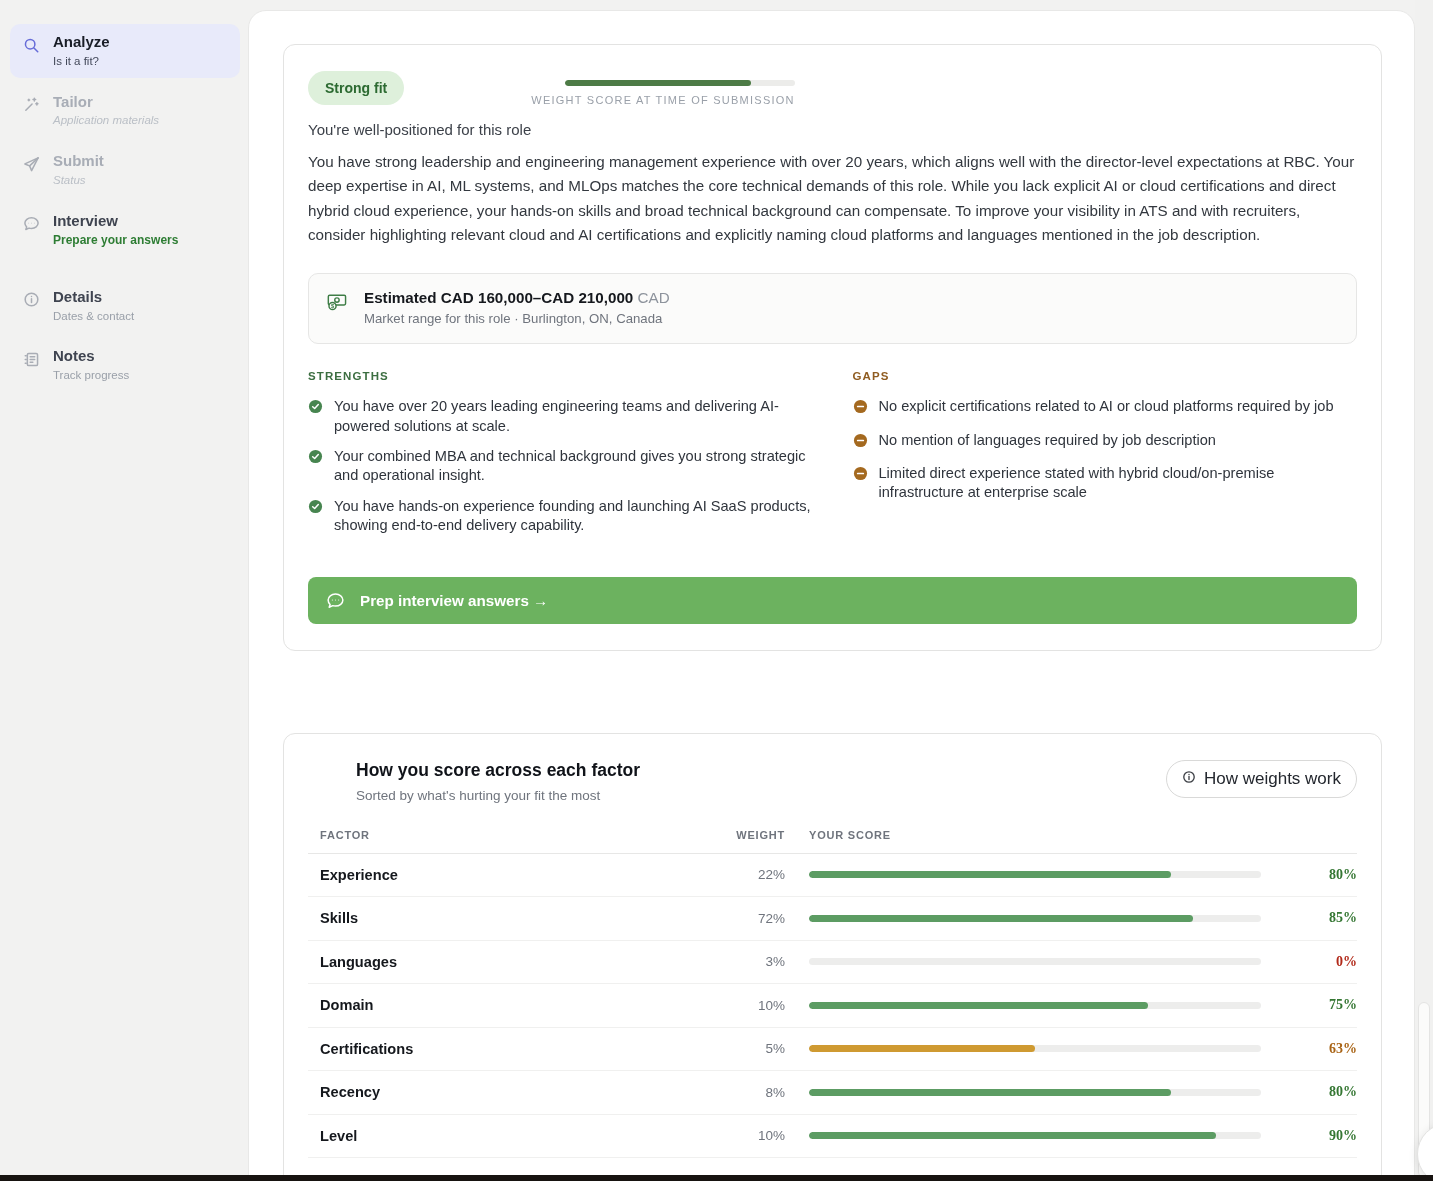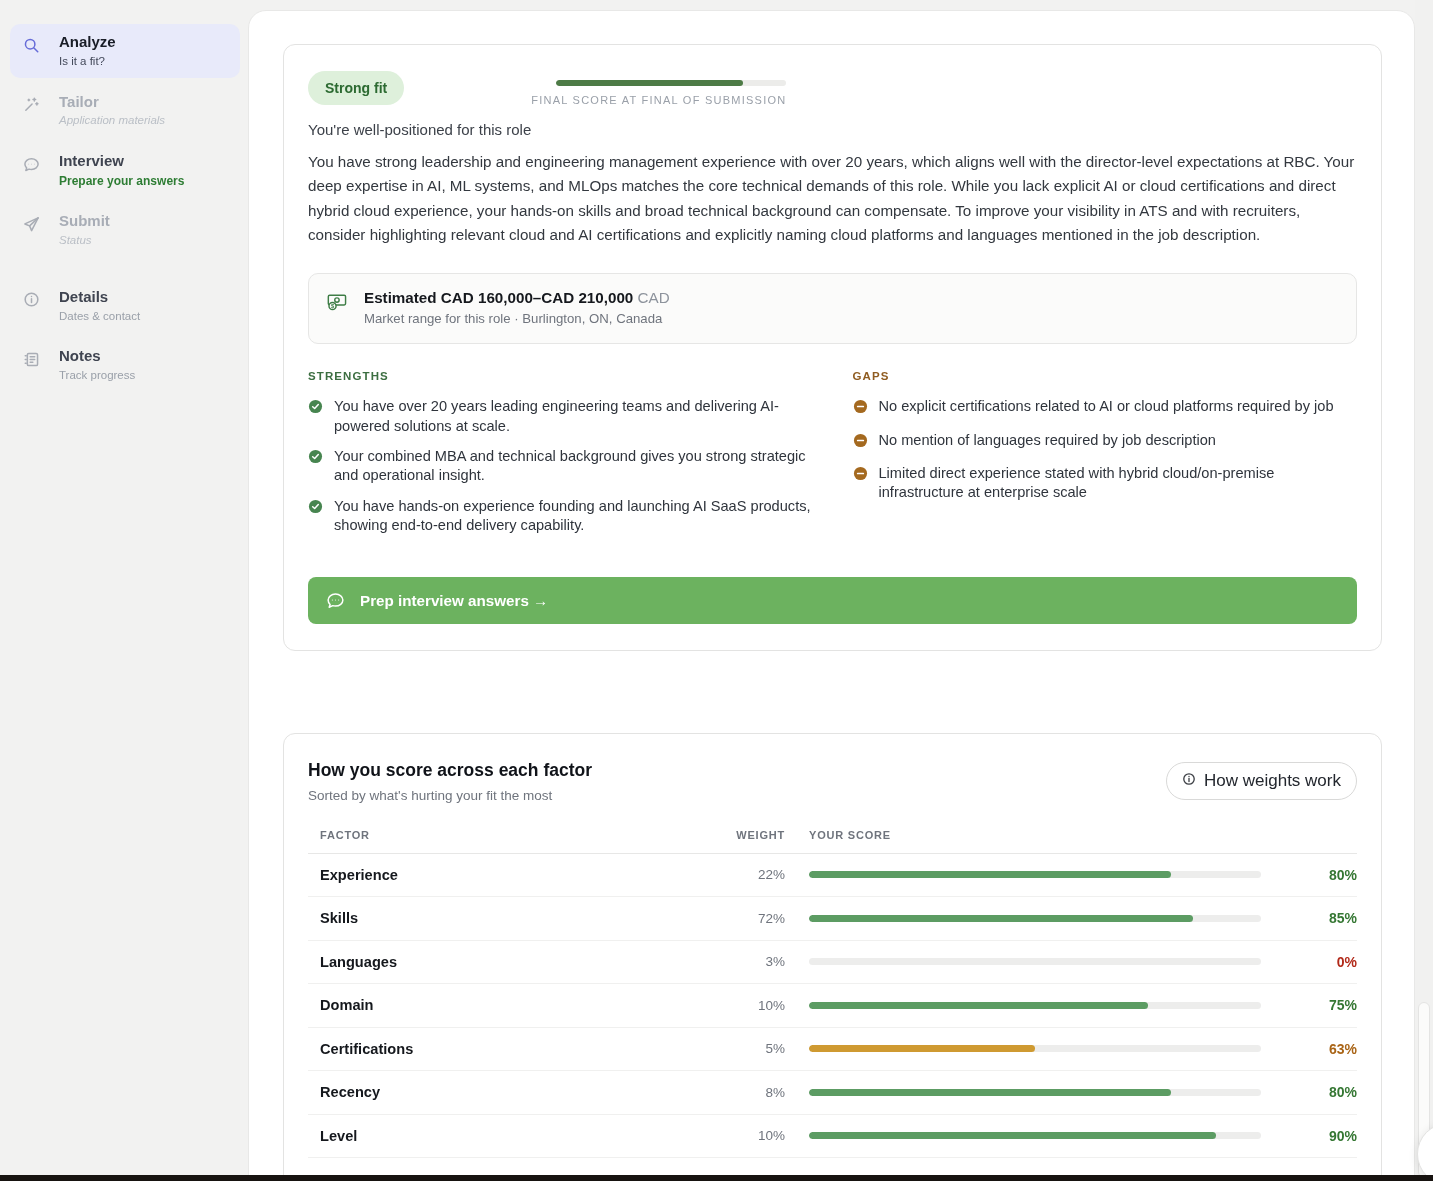--- a/index.html
+++ b/index.html
@@ -2,21 +2,21 @@
 <html><head>
 <meta charset="utf-8">
 <style>
   * { box-sizing: border-box; }
   html,body { margin:0; padding:0; }
   body { font-family:"Liberation Sans", sans-serif; background:#f2f2f1; }
   .app { position:relative; width:1433px; height:1181px; background:#f2f2f1; overflow:hidden; }
 
   
   .sidebar { position:absolute; left:0; top:24px; width:240px; padding-left:10px; }
-  .nav-item { display:flex; align-items:flex-start; gap:19px; padding:9px 12px; border-radius:10px; margin-bottom:6px; cursor:pointer; }
+  .nav-item { display:flex; align-items:flex-start; gap:13px; padding:9px 12px; border-radius:10px; margin-bottom:6px; cursor:pointer; }
   .nav-item.active { background:#e8eafa; }
   .nav-item.gap-before { margin-top:22px; }
   .nav-icon { width:18px; height:18px; flex:none; margin-top:3px; display:flex; align-items:center; justify-content:center; color:#a9adb5; }
   .nav-item.active .nav-icon { color:#666cd8; }
   .nav-texts { display:block; }
   .nav-title { display:block; font-size:15px; font-weight:700; color:#3f4450; line-height:1.25; }
   .nav-sub { display:block; font-size:11.5px; color:#9aa0a9; margin-top:3px; line-height:1.2; }
   .nav-item.active .nav-title { color:#191d27; }
   .nav-item.active .nav-sub { color:#43495a; }
   .nav-item.disabled .nav-title { color:#a8adb6; }
@@ -52,40 +52,40 @@
   .col.strengths .col-head { color:#3c6e41; }
   .col.gaps .col-head { color:#8f5c21; }
   ul.points { list-style:none; margin:15px 0 0; padding:0; }
   .point { display:flex; gap:11px; margin-bottom:11px; font-size:14.6px; line-height:1.33; color:#2f343c; }
   .point-icon { flex:none; margin-top:2px; }
 
   .cta { margin-top:30px; width:100%; height:47px; border:none; border-radius:8px; background:#6cb25f; color:#fff; font-weight:700; font-size:15.2px; font-family:inherit; display:flex; align-items:center; gap:15px; padding:0 18px; cursor:pointer; }
   .cta .cta-icon { display:flex; }
 
   
-  .c2-head { display:flex; justify-content:space-between; align-items:center; }
+  .c2-head { display:flex; justify-content:space-between; align-items:flex-start;margin-left:48px; }
   .c2-title { font-size:17.5px; font-weight:700; color:#101319; }
   .c2-sub { margin-top:7px; font-size:13.5px; color:#6f747d; }
   .weights-btn { display:flex; align-items:center; gap:8px; border:1px solid #d9d9d8; background:#fff; border-radius:999px; padding:8px 15px; font-size:17px; color:#23272e; font-family:inherit; cursor:pointer; }
 
   .table { margin-top:22px; }
   .t-head, .f-row { display:grid; grid-template-columns:minmax(0,1fr) 95px 452px 72px; column-gap:24px; align-items:center; }
   .t-head { padding:4px 0 12px; border-bottom:1px solid #e7e7e6; }
   .th { font-size:11px; font-weight:700; color:#6f747d; letter-spacing:0.8px; }
   .th-factor { padding-left:12px; }
   .th-weight { text-align:right; }
   .f-row { height:43.5px; border-bottom:1px solid #f0f0ef; }
   .f-row:last-child { border-bottom:none; }
   .f-name { padding-left:12px; font-size:14.6px; font-weight:600; color:#15181d; }
   .f-weight { text-align:right; font-size:13.5px; color:#6f747d; }
   .f-bar { height:7px; border-radius:4px; background:#ededec; overflow:hidden; }
   .f-fill { height:100%; border-radius:4px; }
   .fill-green { background:#5c9c63; }
   .fill-amber { background:#cf9a31; }
-  .f-score { text-align:right; font-size:14px; font-weight:700; }
+  .f-score { text-align:right; font-size:14px; font-weight:700;font-family:Liberation Serif, serif; }
   .score-green { color:#357733; }
   .score-amber { color:#a96416; }
   .score-red { color:#b22a1a; }
 
   
   .scroll-track { position:absolute; right:0; top:0; width:18px; height:100%; background:#f1f1f0; }
   .scroll-thumb { position:absolute; right:3px; top:1002px; width:12px; height:176px; border-radius:6px; background:#fbfbfa; border:1px solid #e4e4e3; }
   .fab { position:absolute; right:-46px; bottom:-4px; width:62px; height:62px; border-radius:50%; background:#fff; border:1px solid #e3e3e2; box-shadow:0 2px 10px rgba(0,0,0,0.10); z-index:40; }
   .bottom-bar { position:absolute; left:0; bottom:0; width:100%; height:6px; background:#171310; z-index:50; }
 </style>
@@ -114,44 +114,44 @@
             <path d="M12 2.4v2.8M10.6 3.8h2.8"></path>
             <path d="M14.7 7.2v2.2M13.6 8.3h2.2"></path>
             <path d="M6.2 3.4v1.6M5.4 4.2H7"></path>
           </svg>
         </span>
         <span class="nav-texts">
           <span class="nav-title">Tailor</span>
           <span class="nav-sub">Application materials</span>
         </span>
       </div>
+      <div class="nav-item disabled">
+        <span class="nav-icon">
+          <svg width="17" height="17" viewBox="0 0 18 18" fill="none" stroke="currentColor" stroke-width="1.6" stroke-linecap="round" stroke-linejoin="round">
+            <path d="M16 2 2 8.4l5 2.1 2.1 5L16 2z"></path>
+            <path d="M7 10.5 16 2"></path>
+          </svg>
+        </span>
+        <span class="nav-texts">
+          <span class="nav-title">Submit</span>
+          <span class="nav-sub">Status</span>
+        </span>
+      </div>
       <div class="nav-item interview">
         <span class="nav-icon">
           <svg width="17" height="17" viewBox="0 0 18 18" fill="none" stroke="currentColor" stroke-width="1.6" stroke-linecap="round" stroke-linejoin="round">
             <path d="M16 8.6c0 3.2-3.1 5.7-7 5.7-.9 0-1.8-.1-2.6-.4L3 15.4l.9-2.6C2.7 11.7 2 10.2 2 8.6 2 5.4 5.1 2.9 9 2.9s7 2.5 7 5.7z"></path>
             <circle cx="6" cy="8.6" r=".5" fill="currentColor" stroke="none"></circle>
             <circle cx="9" cy="8.6" r=".5" fill="currentColor" stroke="none"></circle>
             <circle cx="12" cy="8.6" r=".5" fill="currentColor" stroke="none"></circle>
           </svg>
         </span>
         <span class="nav-texts">
           <span class="nav-title">Interview</span>
           <span class="nav-sub">Prepare your answers</span>
-        </span>
-      </div>
-      <div class="nav-item disabled">
-        <span class="nav-icon">
-          <svg width="17" height="17" viewBox="0 0 18 18" fill="none" stroke="currentColor" stroke-width="1.6" stroke-linecap="round" stroke-linejoin="round">
-            <path d="M16 2 2 8.4l5 2.1 2.1 5L16 2z"></path>
-            <path d="M7 10.5 16 2"></path>
-          </svg>
-        </span>
-        <span class="nav-texts">
-          <span class="nav-title">Submit</span>
-          <span class="nav-sub">Status</span>
         </span>
       </div>
       <div class="nav-item default gap-before">
         <span class="nav-icon">
           <svg width="17" height="17" viewBox="0 0 18 18" fill="none" stroke="currentColor" stroke-width="1.6" stroke-linecap="round" stroke-linejoin="round">
             <circle cx="9" cy="9" r="6.7"></circle>
             <line x1="9" y1="8.3" x2="9" y2="12.2"></line>
             <circle cx="9" cy="5.7" r=".8" fill="currentColor" stroke="none"></circle>
           </svg>
         </span>
@@ -184,21 +184,21 @@
     <section class="card">
       <div class="c1-head">
         <div>
           <span class="badge">Strong fit</span>
           <div class="headline">You're well-positioned for this role</div>
         </div>
         <div class="score-wrap">
           <div class="score-bar">
             <div class="score-fill" id="final-score-fill" style="width: 81%;"></div>
           </div>
-          <div class="score-caption">FINAL SCORE AT FINAL OF SUBMISSION</div>
+          <div class="score-caption">WEIGHT SCORE AT TIME OF SUBMISSION</div>
         </div>
       </div>
 
       <p class="summary">You have strong leadership and engineering management experience with over 20 years, which aligns well with the director-level expectations at RBC. Your deep expertise in AI, ML systems, and MLOps matches the core technical demands of this role. While you lack explicit AI or cloud certifications and direct hybrid cloud experience, your hands-on skills and broad technical background can compensate. To improve your visibility in ATS and with recruiters, consider highlighting relevant cloud and AI certifications and explicitly naming cloud platforms and languages mentioned in the job description.</p>
 
       <div class="salary">
         <span class="salary-icon" id="salary-icon"><svg width="21" height="19" viewBox="0 0 19 17" fill="none" stroke="#3e7d46" stroke-width="1.3" stroke-linecap="round">
               <rect x="1.2" y="2.8" width="15.6" height="8.8" rx="1.2"></rect>
               <circle cx="9" cy="7.2" r="2"></circle>
               <circle cx="5" cy="12.6" r="3.2" fill="#fff"></circle>

